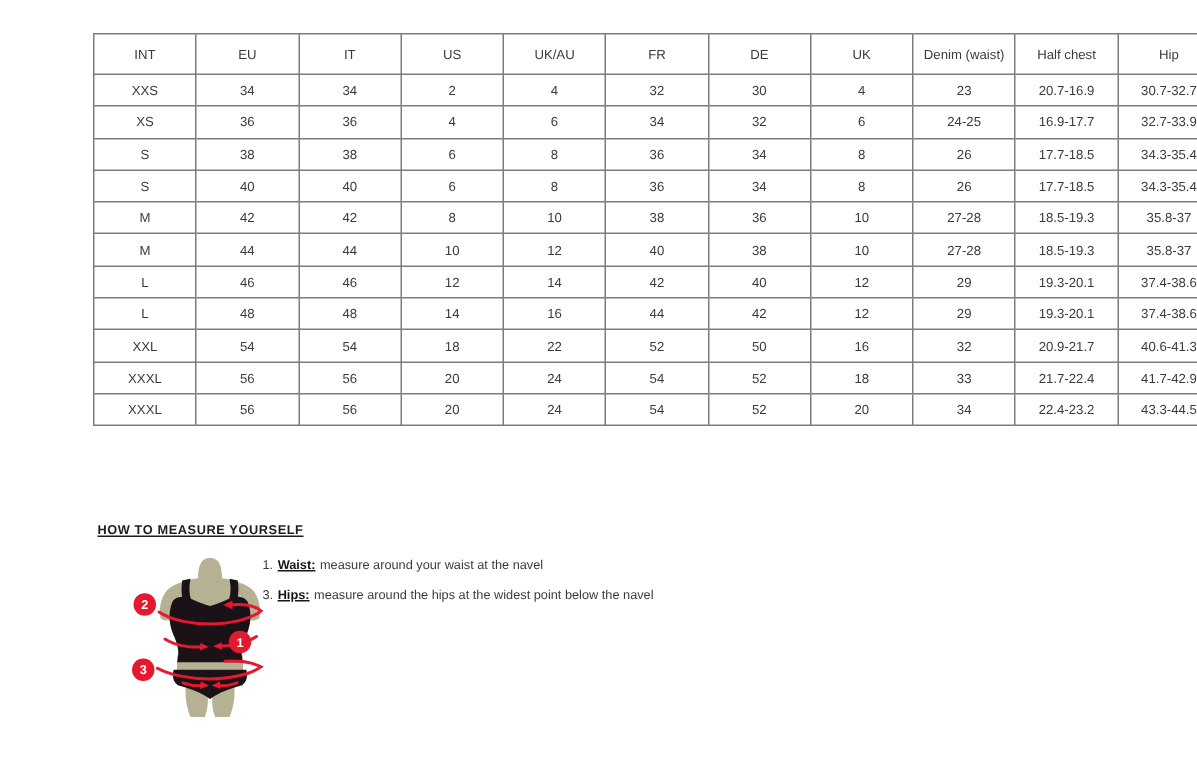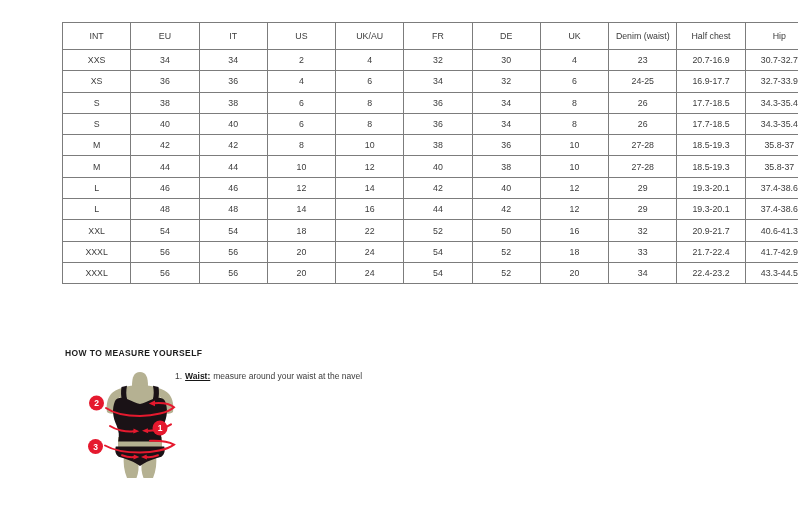--- a/index.html
+++ b/index.html
@@ -17,21 +17,21 @@
     border:1px solid #7c7c7c;
     text-align:center;vertical-align:middle;
     font-size:8.8px;font-weight:400;color:#3b3b3b;
     padding:0;white-space:nowrap;overflow:hidden;
   }
   .size-table th{height:26px;}
   .size-table td{height:20.3px;}
   
   .guide-title{
     position:absolute;left:65px;top:348px;margin:0;
-    font-size:8.5px;font-weight:700;color:#1d1d1d;letter-spacing:.4px;
+    font-size:8.5px;font-weight:700;color:#1d1d1d;letter-spacing:.4px;text-decoration:underline;
   }
   .figure{position:absolute;left:84px;top:370px;width:112px;height:110px;}
   .steps{
     position:absolute;left:175px;top:366px;margin:0;padding:0;list-style:none;
     font-size:8.5px;color:#3b3b3b;
   }
   .steps li{line-height:20px;white-space:nowrap;}
   .steps .num{margin-right:3px;}
   .steps b{color:#161616;margin-right:3px;text-decoration:underline;}
   .badge-num{
@@ -252,15 +252,18 @@
         <circle cx="11.5" cy="76.5" r="7.5" fill="#e5192e"></circle>
         <text class="badge-num" x="11.5" y="79.5" text-anchor="middle" fill="#ffffff">3</text>
       </g>
     </svg>
   </div>
 
   <ol class="steps">
     <li>
       <span class="num">1.</span><b>Waist:</b><span>measure around your waist at the navel</span>
     </li>
+    <li>
+      <span class="num">3.</span><b>Hips:</b><span>measure around the hips at the widest point below the navel</span>
+    </li>
   </ol>
 
 </div>
 
 </body></html>

